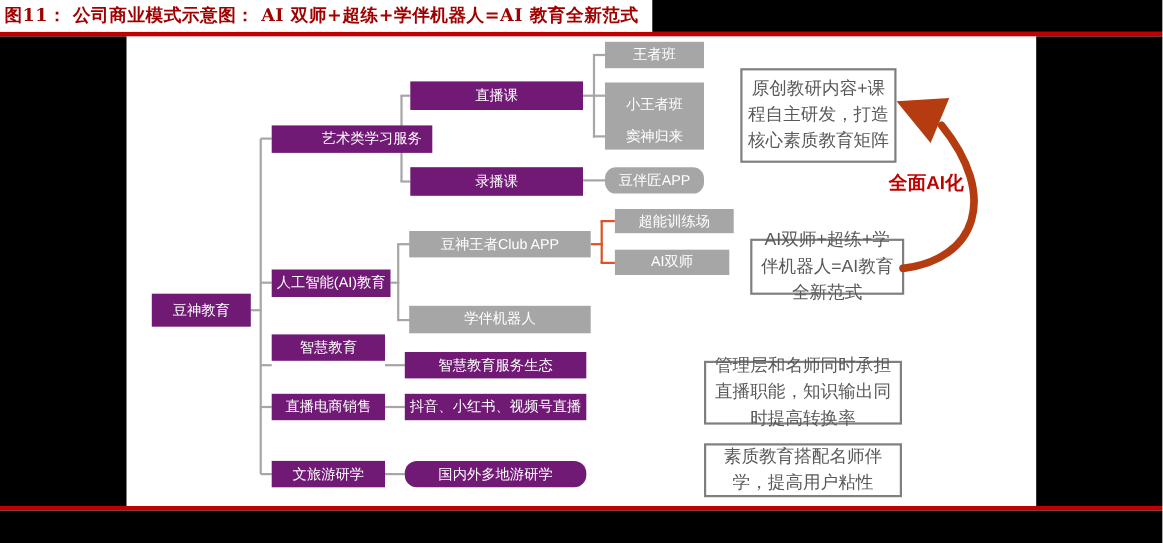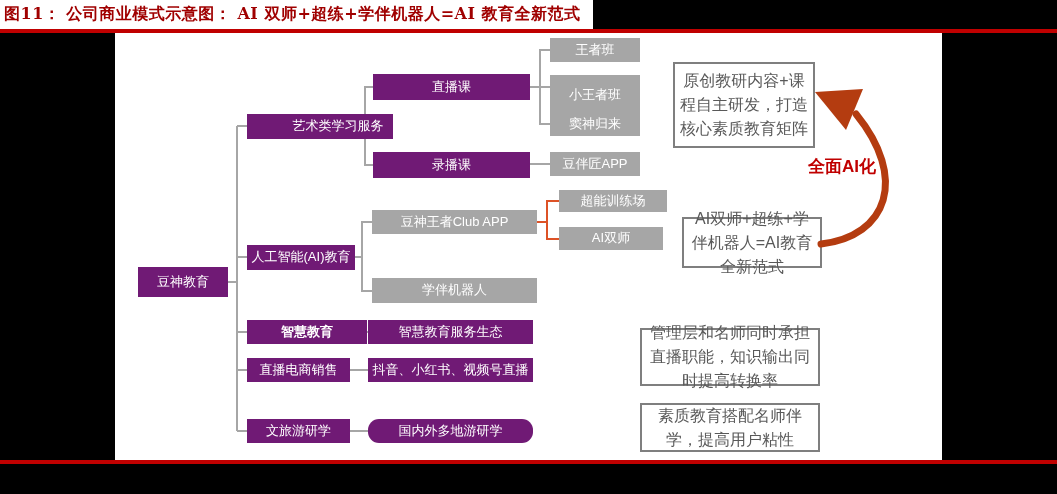--- a/index.html
+++ b/index.html
@@ -73,27 +73,27 @@
   <div class="hl" style="left:350px;top:369px;width:18px;"></div>
   <div class="hl" style="left:350px;top:430px;width:18px;"></div>
 
   <div class="rbox" style="left:138px;top:267px;width:90px;height:30px;">豆神教育</div>
   <div class="rbox" style="left:247px;top:114px;width:110px;height:25px;padding-left:36px;">艺术类学习服务</div>
   <div class="rbox" style="left:373px;top:74px;width:157px;height:26px;">直播课</div>
   <div class="gbox" style="left:550px;top:38px;width:90px;height:24px;">王者班</div>
   <div class="gbox" style="left:550px;top:75px;width:90px;height:41px;">小王者班</div>
   <div class="gbox" style="left:550px;top:113px;width:90px;height:23px;">窦神归来</div>
   <div class="rbox" style="left:373px;top:152px;width:157px;height:26px;">录播课</div>
-  <div class="gbox" style="left:550px;top:152px;width:90px;height:24px;">豆伴匠APP</div>
+  <div class="gbox" style="left:550px;top:152px;width:90px;height:24px;border-radius:10px;">豆伴匠APP</div>
   <div class="rbox" style="left:247px;top:245px;width:108px;height:25px;">人工智能(AI)教育</div>
   <div class="gbox" style="left:372px;top:210px;width:165px;height:24px;">豆神王者Club APP</div>
   <div class="gbox" style="left:559px;top:190px;width:108px;height:22px;">超能训练场</div>
   <div class="gbox" style="left:559px;top:227px;width:104px;height:23px;">AI双师</div>
   <div class="gbox" style="left:372px;top:278px;width:165px;height:25px;">学伴机器人</div>
-  <div class="rbox" style="left:247px;top:320px;width:120px;height:24px;font-weight:bold;">智慧教育</div>
+  <div class="rbox" style="left:247px;top:304px;width:103px;height:24px;">智慧教育</div>
   <div class="rbox" style="left:368px;top:320px;width:165px;height:24px;">智慧教育服务生态</div>
   <div class="rbox" style="left:247px;top:358px;width:103px;height:24px;">直播电商销售</div>
   <div class="rbox" style="left:368px;top:358px;width:165px;height:24px;">抖音、小红书、视频号直播</div>
   <div class="rbox" style="left:247px;top:419px;width:103px;height:24px;">文旅游研学</div>
   <div class="rbox" style="left:368px;top:419px;width:165px;height:24px;border-radius:11px;">国内外多地游研学</div>
 
   <div class="obox" style="left:673px;top:62px;width:142px;height:86px;">原创教研内容+课程自主研发，打造核心素质教育矩阵</div>
   <div id="ai-label">全面AI化</div>
   <div class="obox" style="left:682px;top:217px;width:140px;height:51px;">AI双师+超练+学伴机器人=AI教育全新范式</div>
   <div class="obox" style="left:640px;top:328px;width:180px;height:58px;">管理层和名师同时承担直播职能，知识输出同时提高转换率</div>

